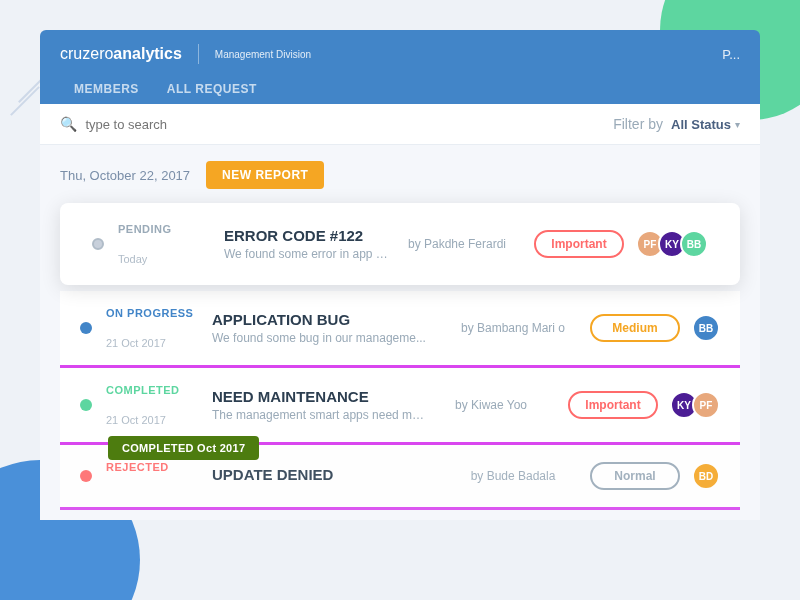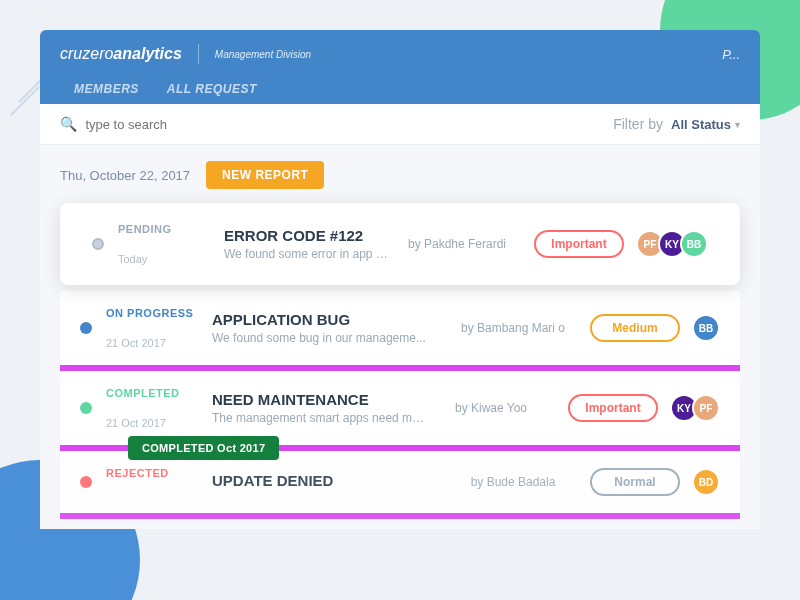--- a/index.html
+++ b/index.html
@@ -61,21 +61,20 @@
       margin: 30px 40px;
       background: transparent;
       width: 720px;
     }
 
     
     .navbar {
       background: #4285c8;
       border-radius: 6px 6px 0 0;
       padding: 0;
-      font-style: italic;
     }
     .navbar-top {
       display: flex;
       align-items: center;
       padding: 14px 20px 10px;
     }
     .logo {
       font-size: 16px;
       color: #fff;
       font-weight: 400;
@@ -212,21 +211,21 @@
       box-shadow: 0 4px 20px rgba(0,0,0,0.12);
       position: relative;
     }
 
     
     .report-item {
       background: #fff;
       padding: 16px 20px;
       display: flex;
       align-items: center;
-      border-bottom: 6px solid #d946ef;
+      border-bottom: 3px solid #d946ef;
     }
 
     .status-dot {
       width: 12px;
       height: 12px;
       border-radius: 50%;
       flex-shrink: 0;
       margin-right: 14px;
     }
     .dot-gray { background: #c8d0db; border: 2px solid #b0bcc8; }
@@ -329,22 +328,22 @@
     .av1 { background: #e8a87c; }
     .av2 { background: #4c1d95; }
     .av3 { background: #5dd6a0; }
     .av4 { background: #4285c8; }
     .av5 { background: #f5a623; }
 
     
     .completed-oct-label {
       position: absolute;
       bottom: 140px;
-      left: 128px;
-      background: #15803d;
+      left: 108px;
+      background: #4d7c0f;
       color: #fff;
       font-size: 11px;
       font-weight: 700;
       padding: 6px 14px;
       border-radius: 4px;
       letter-spacing: 0.3px;
       z-index: 10;
       white-space: nowrap;
     }
   </style>

